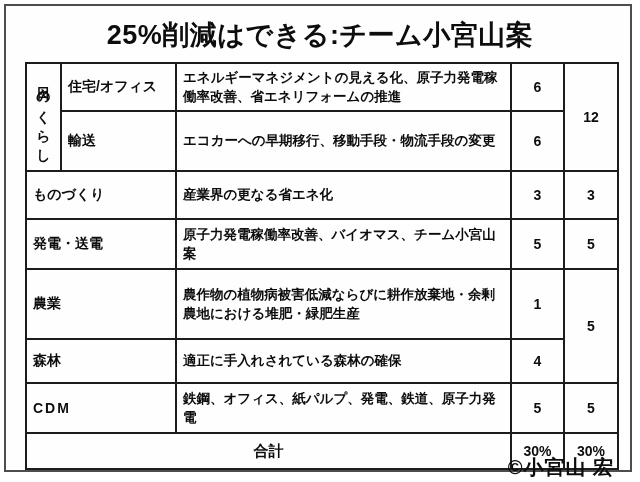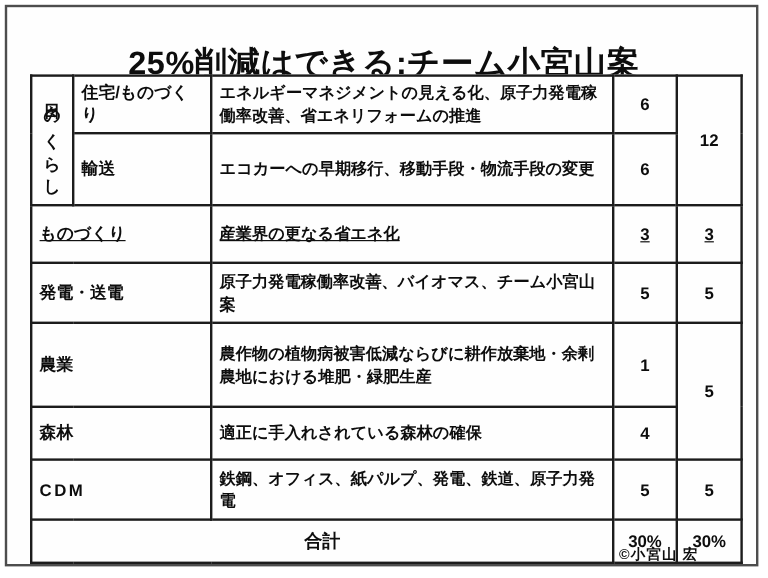--- a/index.html
+++ b/index.html
@@ -8,21 +8,21 @@
     background:#ffffff;
     font-family:"Liberation Sans","DejaVu Sans",sans-serif;
     color:#111;
     -webkit-font-smoothing:antialiased;
   }
   .slide-frame{
     position:absolute;left:4px;top:4px;width:628px;height:468px;
     border:2px solid #4d4d4d;background:#fefefe;box-sizing:border-box;
   }
   .slide-title{
-    position:absolute;left:0;top:35px;width:640px;
+    position:absolute;left:0;top:17px;width:640px;
     text-align:center;font-size:27px;font-weight:bold;
     letter-spacing:0.5px;color:#0d0d0d;
   }
   table.main{
     position:absolute;left:25px;top:62px;
     border-collapse:collapse;table-layout:fixed;width:592px;
     background:#fefefe;
   }
   table.main td{
     border:2px solid #1c1c1c;
@@ -35,22 +35,22 @@
     writing-mode:vertical-rl;text-orientation:upright;
     margin:0 auto;font-size:14px;line-height:1.05;letter-spacing:3px;
     white-space:nowrap;
   }
   td.t-cat{font-size:14px;text-align:left;padding-left:7px;}
   td.t-cat-cdm{letter-spacing:2px;}
   td.t-desc{font-size:13.5px;line-height:1.42;text-align:left;}
   td.t-num{font-size:14px;text-align:center;}
   td.t-total-label{font-size:15px;text-align:center;}
   .credit{
-    position:absolute;right:58px;top:454px;
-    font-size:12px;font-weight:bold;color:#0d0d0d;letter-spacing:1px;
+    position:absolute;right:26px;top:454px;
+    font-size:20px;font-weight:bold;color:#0d0d0d;letter-spacing:1px;
   }
 </style>
 </head>
 <body>
 
 <div class="slide-frame"></div>
 
 <div class="slide-title">25%削減はできる:チーム小宮山案</div>
 
 <table class="main">
@@ -59,31 +59,31 @@
       <col style="width:115px">
       <col style="width:335px">
       <col style="width:53px">
       <col style="width:54px">
   </colgroup>
   <tbody>
     <tr style="height:48px;">
       <td class="t-group" rowspan="2">
           <div class="vtext">日々のくらし</div>
         </td>
-      <td class="t-cat">住宅/ものづくり</td>
+      <td class="t-cat">住宅/オフィス</td>
       <td class="t-desc">エネルギーマネジメントの見える化、原子力発電稼働率改善、省エネリフォームの推進</td>
       <td class="t-num">6</td>
       <td class="t-num" rowspan="2">12</td>
     </tr>
     <tr style="height:60px;">
       <td class="t-cat">輸送</td>
       <td class="t-desc">エコカーへの早期移行、移動手段・物流手段の変更</td>
       <td class="t-num">6</td>
     </tr>
-    <tr style="height:48px;text-decoration:underline;">
+    <tr style="height:48px;">
       <td class="t-cat" colspan="2">ものづくり</td>
       <td class="t-desc">産業界の更なる省エネ化</td>
       <td class="t-num">3</td>
       <td class="t-num">3</td>
     </tr>
     <tr style="height:50px;">
       <td class="t-cat" colspan="2">発電・送電</td>
       <td class="t-desc">原子力発電稼働率改善、バイオマス、チーム小宮山案</td>
       <td class="t-num">5</td>
       <td class="t-num">5</td>

